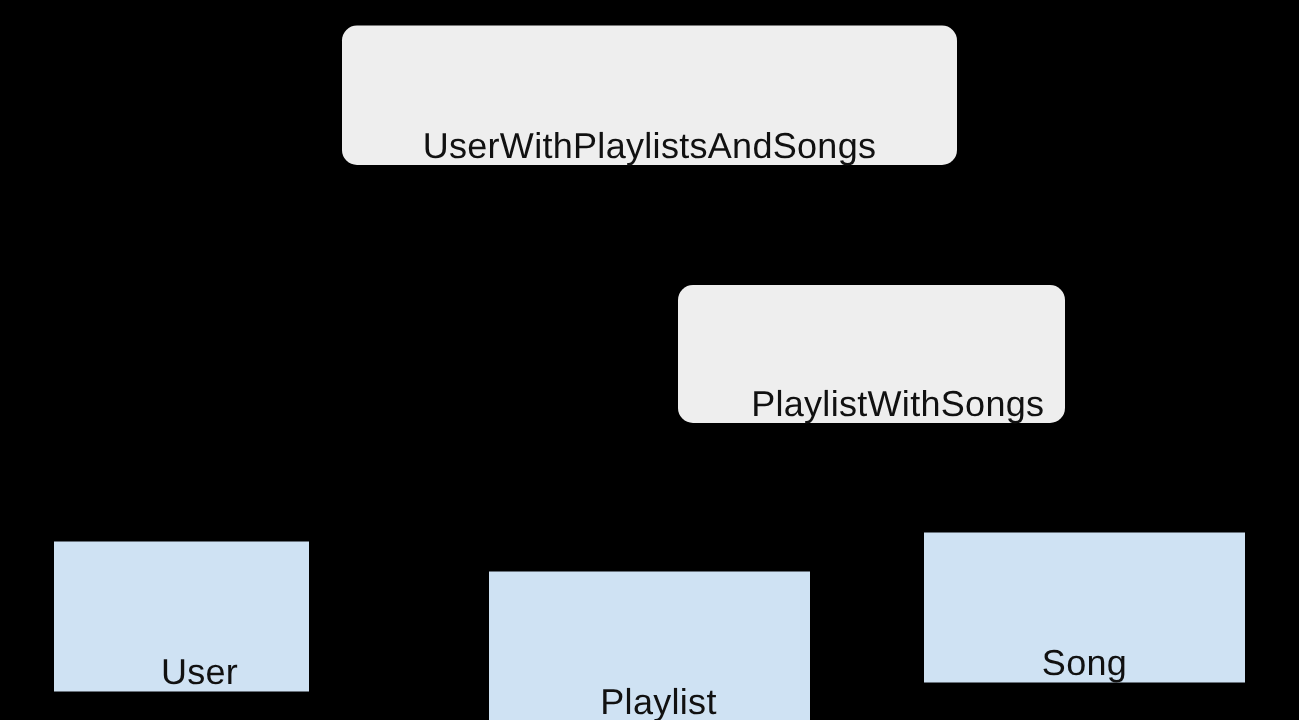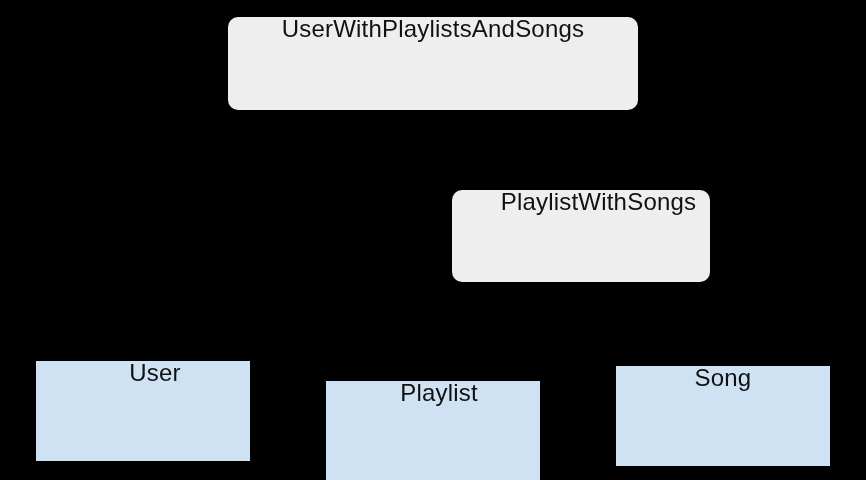--- a/index.html
+++ b/index.html
@@ -11,42 +11,42 @@
     position: relative;
     width: 866px;
     height: 480px;
     background: var(--bg, #000000);
     overflow: hidden;
     font-family: "Liberation Sans", "DejaVu Sans", sans-serif;
   }
   .node {
     position: absolute;
     display: flex;
-    align-items: flex-start;
+    align-items: flex-end;
     justify-content: center;
     box-sizing: border-box;
     font-size: 24px;
     line-height: 1;
     color: var(--text, #111111);
     letter-spacing: 0.2px;
   }
   .node.composite {
     background: var(--composite-fill, #eeeeee);
     border-radius: 10px;
   }
   .node.entity {
     background: var(--entity-fill, #cfe2f3);
     border-radius: 0;
   }
   
   .n0 { left: 228px; top: 17px;  width: 410px; height: 93px;  }
   .n1 { left: 452px; top: 190px; width: 258px; height: 92px; padding-left: 35px;  }
-  .n2 { left: 36px;  top: 361px; width: 214px; height: 100px; padding-left: 24px; }
+  .n2 { left: 36px;  top: 361px; width: 170px; height: 100px; padding-left: 24px; }
   .n3 { left: 326px; top: 381px; width: 214px; height: 100px; padding-left: 12px; }
-  .n4 { left: 616px; top: 366px; width: 214px; height: 100px; }
+  .n4 { left: 616px; top: 355px; width: 214px; height: 100px; }
 </style>
 </head>
 <body>
 
 <div class="canvas">
 
   <div class="node composite n0">
     <span>UserWithPlaylistsAndSongs</span>
   </div>
 

